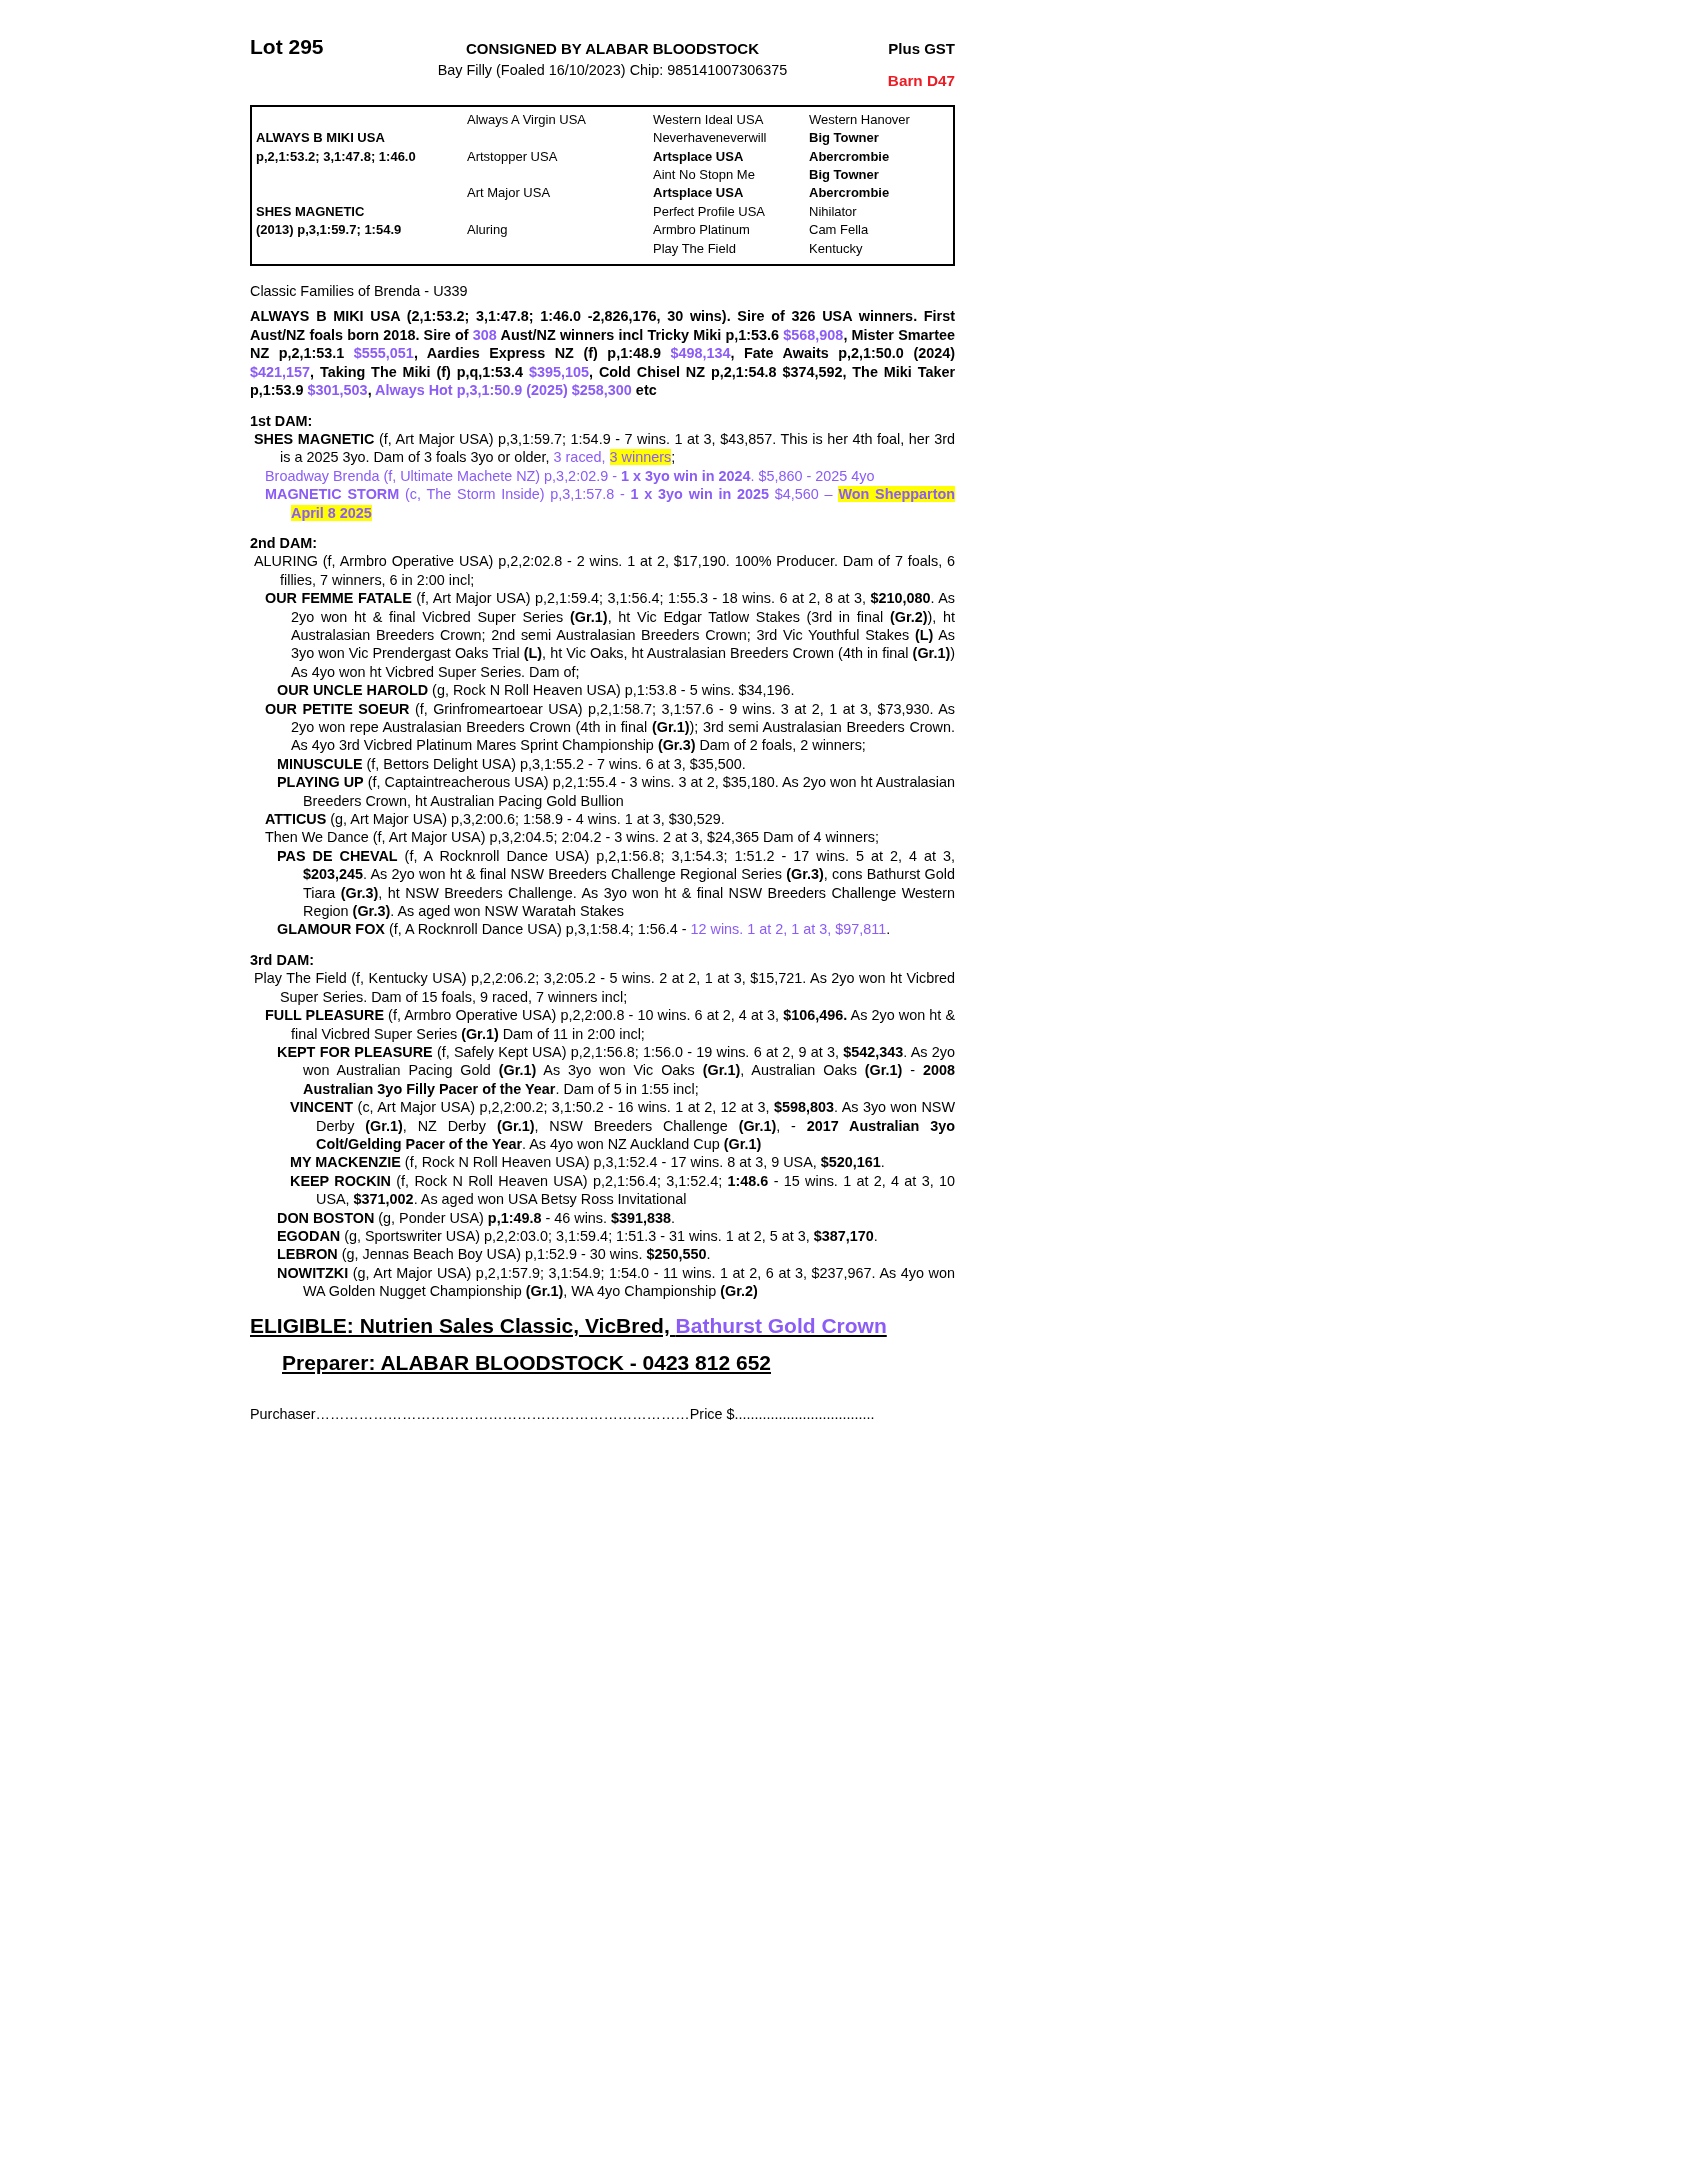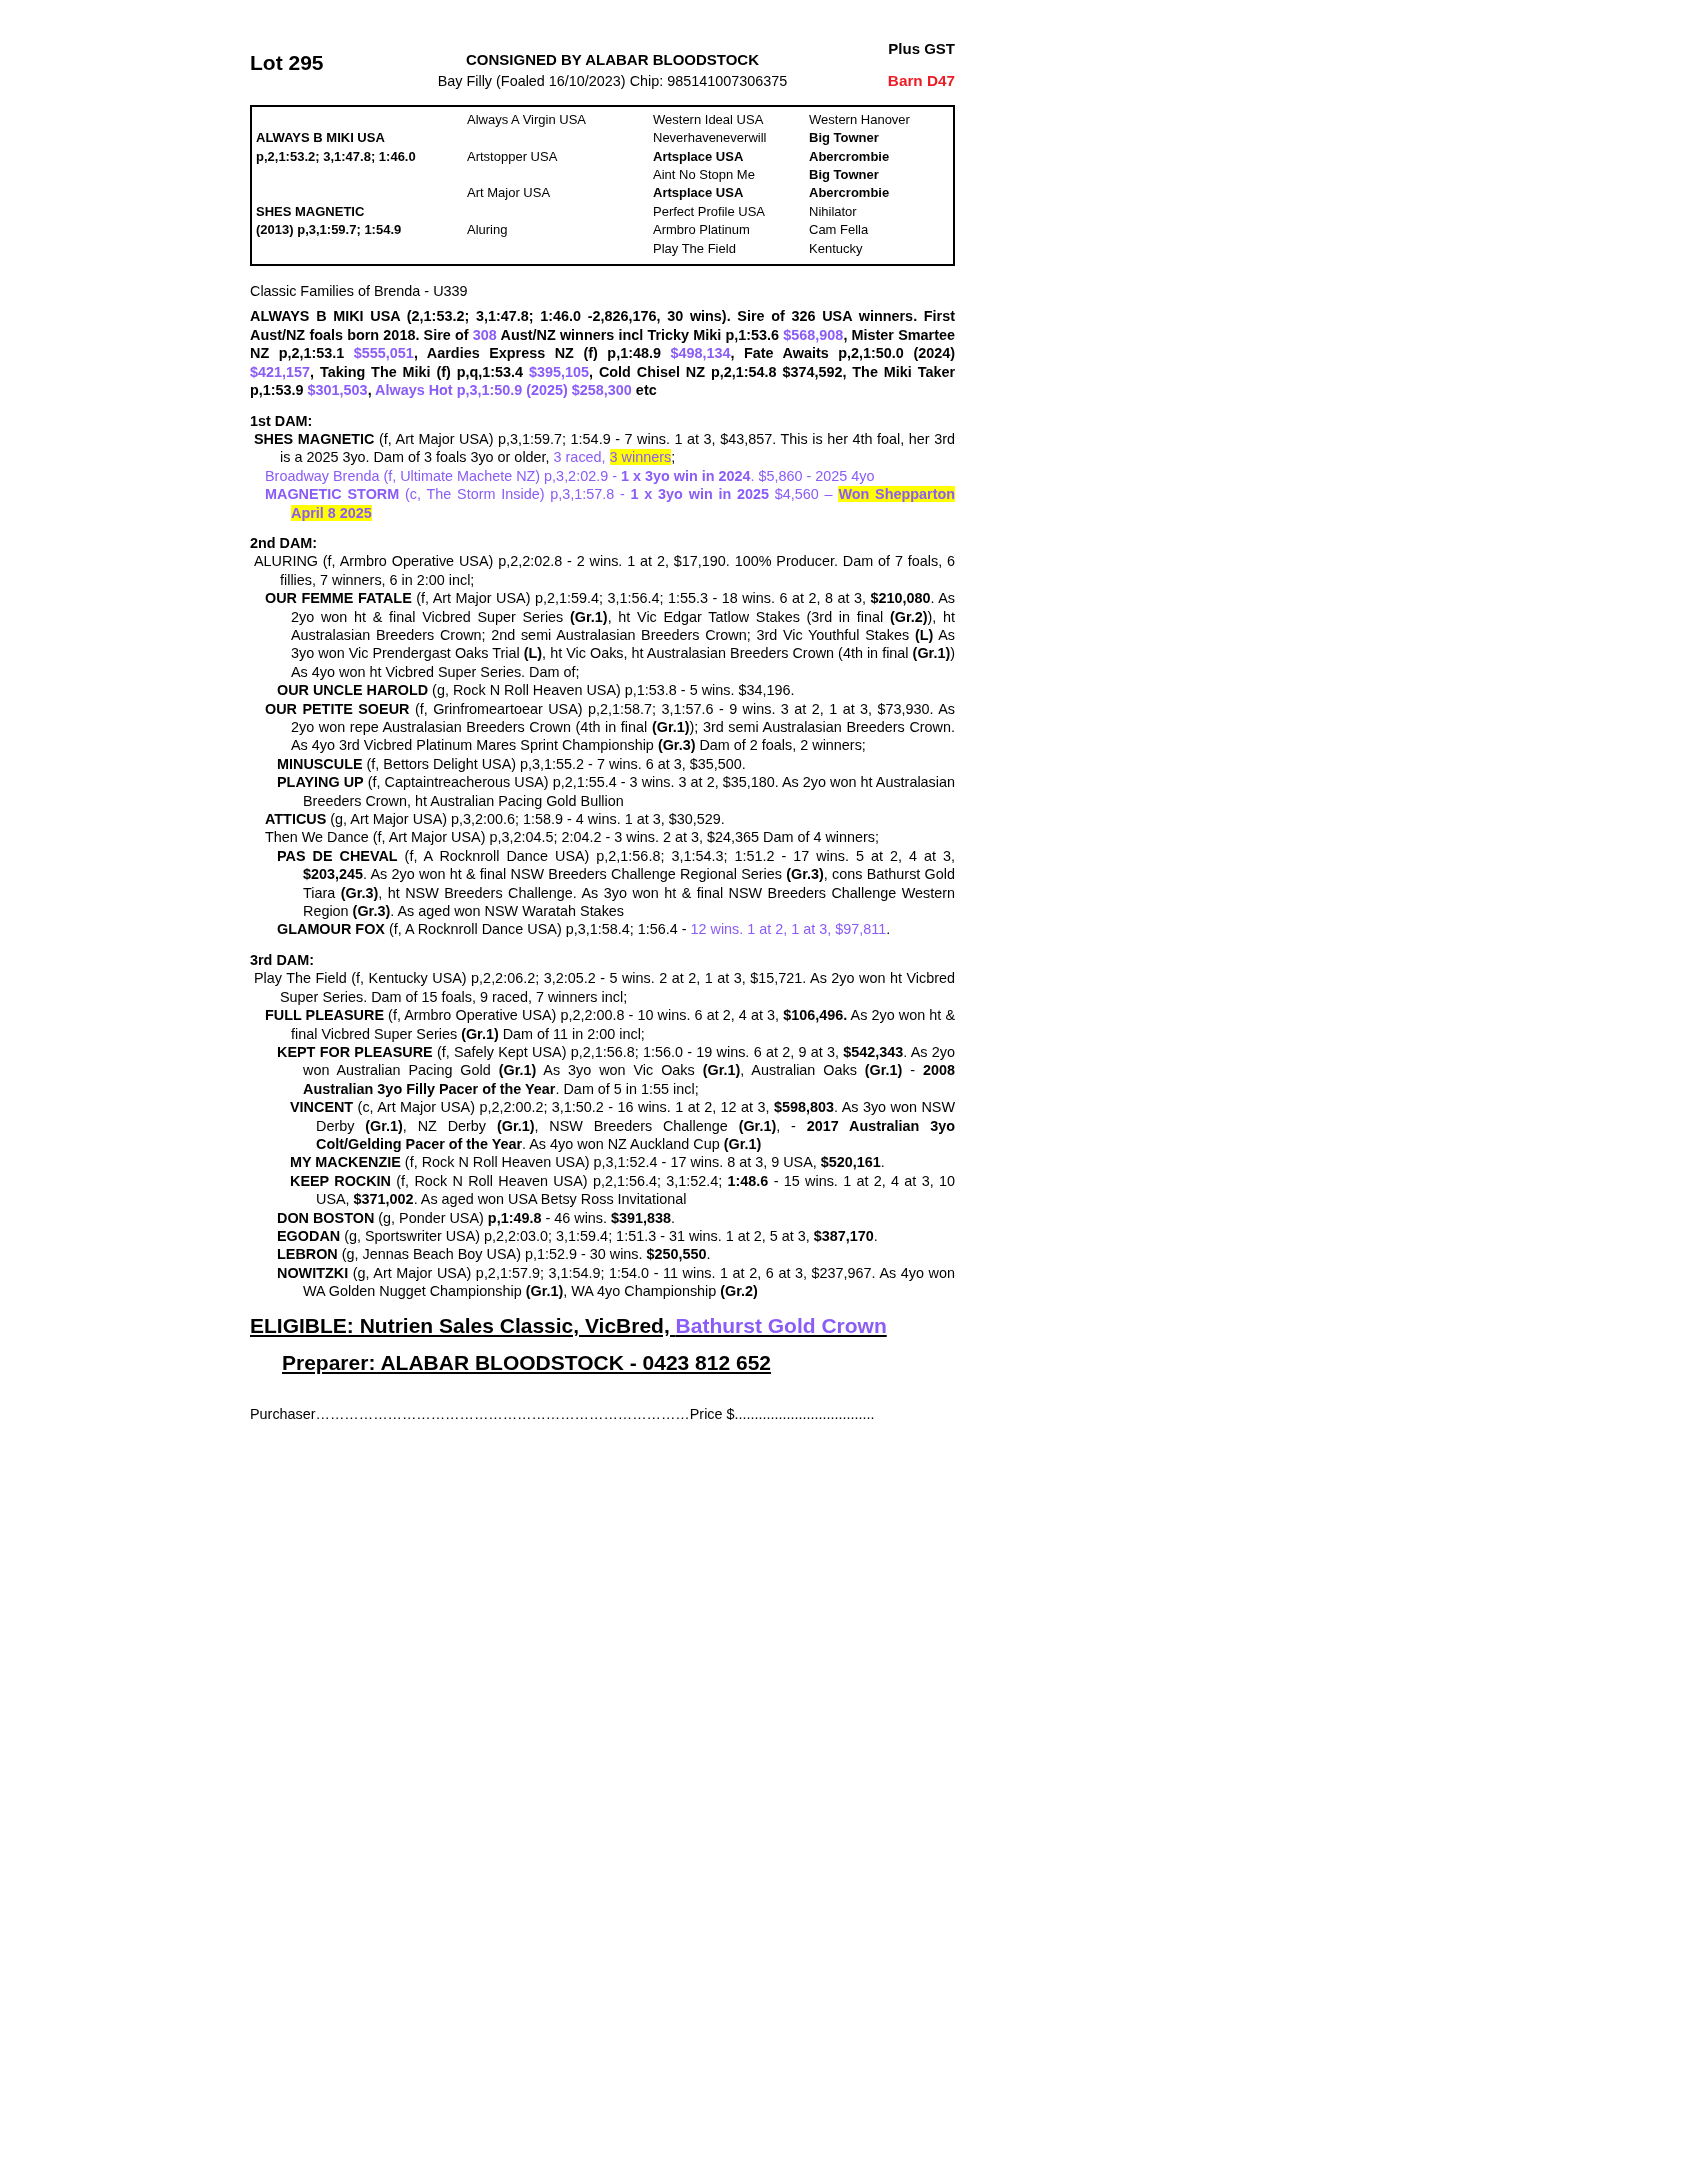--- a/index.html
+++ b/index.html
@@ -6,23 +6,23 @@
   html,body { background:#ffffff; }
   body { width:1683px; height:2178px; font-family:"Liberation Sans", sans-serif; color:#000; }
   .page { position:relative; width:1683px; height:2178px; background:#fff; overflow:hidden; }
   .content { position:absolute; left:250px; top:36px; width:705px; font-size:14.4px; line-height:18.4px; }
 
   .b  { font-weight:bold; }
   .r  { color:#8b5cf6; }
   .hl { background:#ffff00; }
 
   
-  .hdr { display:flex; align-items:center; }
+  .hdr { display:flex; align-items:flex-start; }
   .hdr-lot { width:149px; font-size:21px; font-weight:bold; line-height:22px; }
-  .hdr-center { flex:1; text-align:center;margin-top:10px; }
+  .hdr-center { flex:1; text-align:center; }
   .consignor { font-size:15px; font-weight:bold; padding-top:4px; }
   .desc { font-size:14.4px; margin-top:3px; }
   .hdr-right { width:129px; text-align:right; }
   .gst { font-size:15px; font-weight:bold; padding-top:4px; }
   .barn { font-size:15.3px; font-weight:bold; color:#ed1c24; margin-top:14px; }
 
   
   table.ped { border-collapse:separate; border-spacing:0; border:2px solid #000; width:100%;
               margin-top:14px; padding:4px 0 6px 0; table-layout:fixed; }
   table.ped td { font-size:13px; line-height:18.4px; height:18.4px; padding:0 4px;

